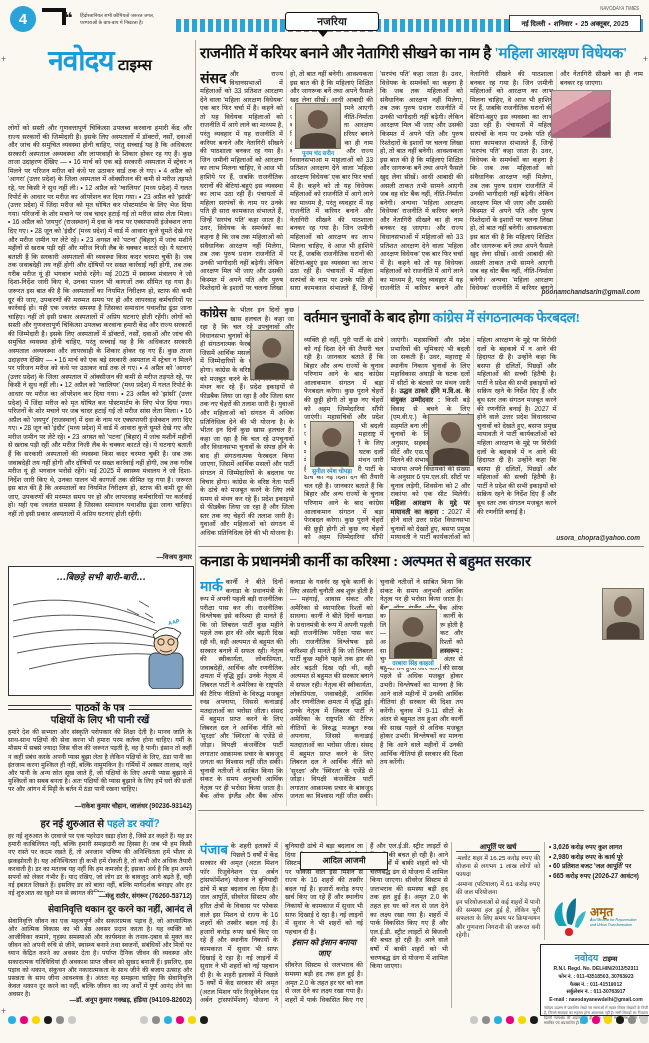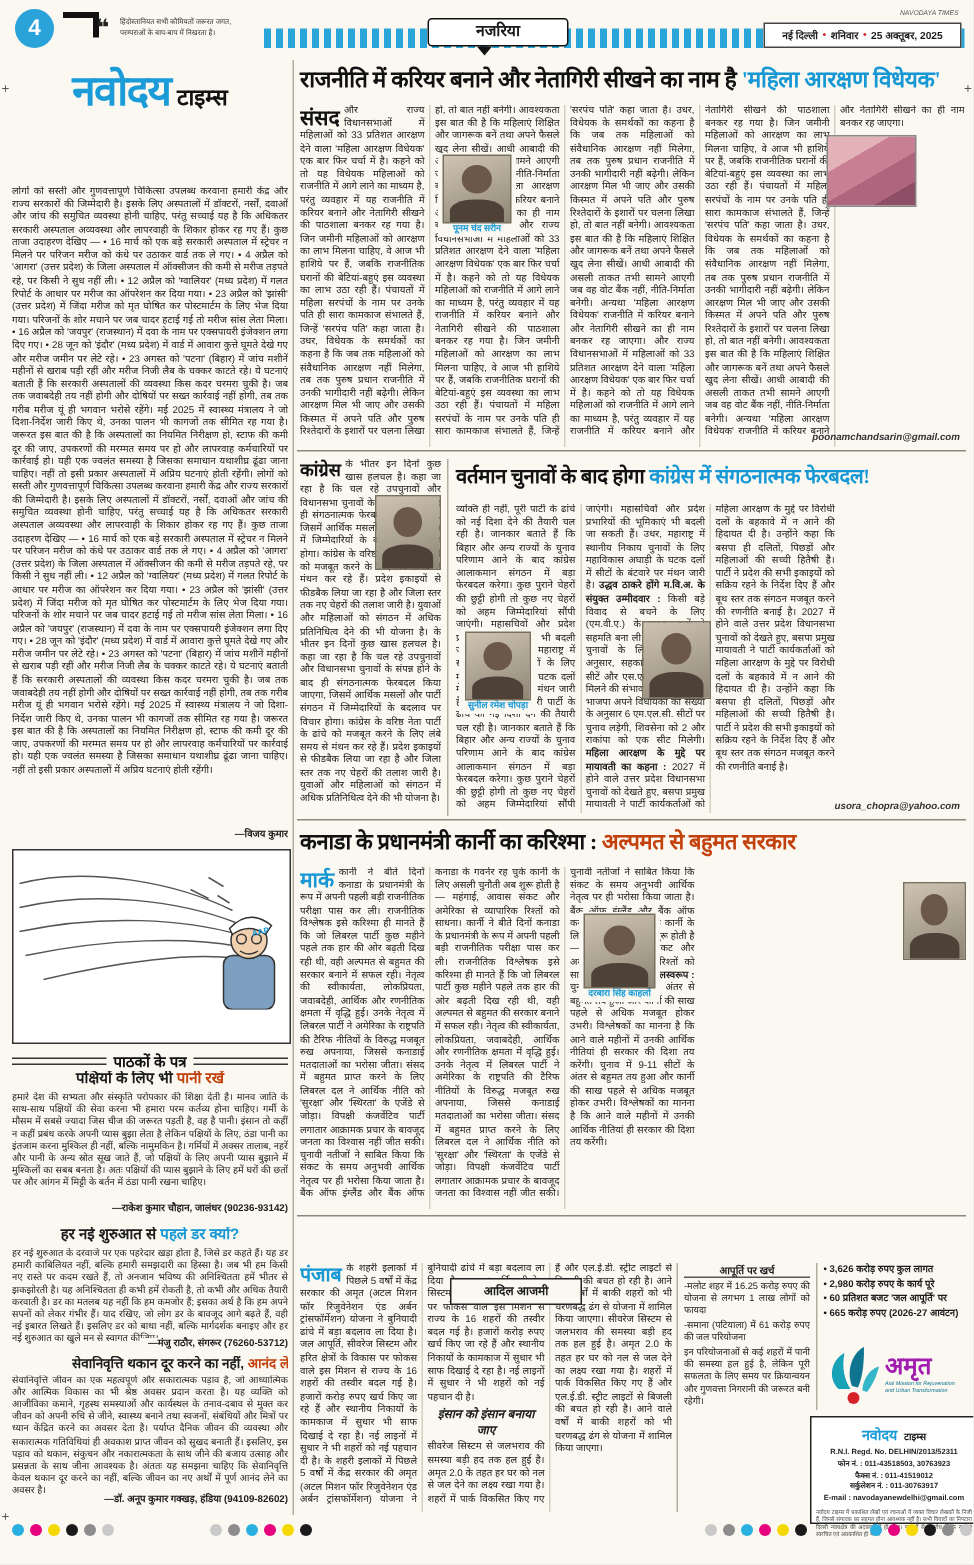--- a/index.html
+++ b/index.html
@@ -3,21 +3,21 @@
 <meta charset="utf-8">
 <style>
   html,body{margin:0;padding:0;background:#e8e6e0;}
   .page{position:relative;width:649px;height:1043px;margin:0 auto;background:#faf8f1;
         font-family:"Liberation Sans","DejaVu Sans",sans-serif;color:#1c1c1c;overflow:hidden;}
   .abs{position:absolute;}
   .just{text-align:justify;}
   .small{font-size:6.5px;line-height:1.32;}
   .tiny{font-size:6.3px;line-height:1.3;}
   .accent-blue{color:#1798d5;}
-  .accent-red{color:#c2410c;}
+  .accent-red{color:#0f172a;}
   .bold{font-weight:bold;}
   .nowrap{white-space:nowrap;}
   .headline{font-weight:bold;color:#111;letter-spacing:-0.2px;font-family:Liberation Serif, serif;}
   .cols5{column-count:5;column-gap:7px;column-rule:1px solid #d5cfc2;column-fill:auto;height:100%;overflow:hidden;}
   .cols4{column-count:4;column-gap:7px;column-rule:1px solid #d5cfc2;column-fill:auto;height:100%;overflow:hidden;}
   .cols3{column-count:3;column-gap:7px;column-rule:1px solid #d5cfc2;column-fill:auto;height:100%;overflow:hidden;}
   .dropword{float:left;font-weight:bold;font-size:14px;line-height:1;padding:1px 3px 1px 0;color:#111;}
   .dropword.blue{color:#1798d5;}
   .photo{position:relative;background:linear-gradient(160deg,#cfc4b2,#8f8676);border:1px solid #77705f;overflow:hidden;}
   .photo::before{content:"";position:absolute;left:50%;top:14%;width:46%;height:42%;transform:translateX(-50%);
@@ -101,20 +101,21 @@
 
   <div class="abs" style="left:8px;top:78px;width:184px;text-align:center;font-weight:bold;font-size:10.5px;line-height:1.55;color:#111;">
   </div>
 
   <div class="abs just small" style="left:8px;top:124px;width:184px;height:438px;overflow:hidden;">
     <span>लोगों को सस्ती और गुणवत्तापूर्ण चिकित्सा उपलब्ध करवाना हमारी केंद्र और राज्य सरकारों की जिम्मेदारी है। इसके लिए अस्पतालों में डॉक्टरों, नर्सों, दवाओं और जांच की समुचित व्यवस्था होनी चाहिए, परंतु सच्चाई यह है कि अधिकतर सरकारी अस्पताल अव्यवस्था और लापरवाही के शिकार होकर रह गए हैं। कुछ ताजा उदाहरण देखिए — • 16 मार्च को एक बड़े सरकारी अस्पताल में स्ट्रेचर न मिलने पर परिजन मरीज को कंधे पर उठाकर वार्ड तक ले गए। • 4 अप्रैल को 'आगरा' (उत्तर प्रदेश) के जिला अस्पताल में ऑक्सीजन की कमी से मरीज तड़पते रहे, पर किसी ने सुध नहीं ली। • 12 अप्रैल को 'ग्वालियर' (मध्य प्रदेश) में गलत रिपोर्ट के आधार पर मरीज का ऑपरेशन कर दिया गया। • 23 अप्रैल को 'झांसी' (उत्तर प्रदेश) में जिंदा मरीज को मृत घोषित कर पोस्टमार्टम के लिए भेज दिया गया। परिजनों के शोर मचाने पर जब चादर हटाई गई तो मरीज सांस लेता मिला। • 16 अप्रैल को 'जयपुर' (राजस्थान) में दवा के नाम पर एक्सपायरी इंजेक्शन लगा दिए गए। • 28 जून को 'इंदौर' (मध्य प्रदेश) में वार्ड में आवारा कुत्ते घूमते देखे गए और मरीज जमीन पर लेटे रहे। • 23 अगस्त को 'पटना' (बिहार) में जांच मशीनें महीनों से खराब पड़ी रहीं और मरीज निजी लैब के चक्कर काटते रहे। ये घटनाएं बताती हैं कि सरकारी अस्पतालों की व्यवस्था किस कदर चरमरा चुकी है। जब तक जवाबदेही तय नहीं होगी और दोषियों पर सख्त कार्रवाई नहीं होगी, तब तक गरीब मरीज यूं ही भगवान भरोसे रहेंगे। मई 2025 में स्वास्थ्य मंत्रालय ने जो दिशा-निर्देश जारी किए थे, उनका पालन भी कागजों तक सीमित रह गया है। जरूरत इस बात की है कि अस्पतालों का नियमित निरीक्षण हो, स्टाफ की कमी दूर की जाए, उपकरणों की मरम्मत समय पर हो और लापरवाह कर्मचारियों पर कार्रवाई हो। यही एक ज्वलंत समस्या है जिसका समाधान यथाशीघ्र ढूंढा जाना चाहिए। नहीं तो इसी प्रकार अस्पतालों में अप्रिय घटनाएं होती रहेंगी। लोगों को सस्ती और गुणवत्तापूर्ण चिकित्सा उपलब्ध करवाना हमारी केंद्र और राज्य सरकारों की जिम्मेदारी है। इसके लिए अस्पतालों में डॉक्टरों, नर्सों, दवाओं और जांच की समुचित व्यवस्था होनी चाहिए, परंतु सच्चाई यह है कि अधिकतर सरकारी अस्पताल अव्यवस्था और लापरवाही के शिकार होकर रह गए हैं। कुछ ताजा उदाहरण देखिए — • 16 मार्च को एक बड़े सरकारी अस्पताल में स्ट्रेचर न मिलने पर परिजन मरीज को कंधे पर उठाकर वार्ड तक ले गए। • 4 अप्रैल को 'आगरा' (उत्तर प्रदेश) के जिला अस्पताल में ऑक्सीजन की कमी से मरीज तड़पते रहे, पर किसी ने सुध नहीं ली। • 12 अप्रैल को 'ग्वालियर' (मध्य प्रदेश) में गलत रिपोर्ट के आधार पर मरीज का ऑपरेशन कर दिया गया। • 23 अप्रैल को 'झांसी' (उत्तर प्रदेश) में जिंदा मरीज को मृत घोषित कर पोस्टमार्टम के लिए भेज दिया गया। परिजनों के शोर मचाने पर जब चादर हटाई गई तो मरीज सांस लेता मिला। • 16 अप्रैल को 'जयपुर' (राजस्थान) में दवा के नाम पर एक्सपायरी इंजेक्शन लगा दिए गए। • 28 जून को 'इंदौर' (मध्य प्रदेश) में वार्ड में आवारा कुत्ते घूमते देखे गए और मरीज जमीन पर लेटे रहे। • 23 अगस्त को 'पटना' (बिहार) में जांच मशीनें महीनों से खराब पड़ी रहीं और मरीज निजी लैब के चक्कर काटते रहे। ये घटनाएं बताती हैं कि सरकारी अस्पतालों की व्यवस्था किस कदर चरमरा चुकी है। जब तक जवाबदेही तय नहीं होगी और दोषियों पर सख्त कार्रवाई नहीं होगी, तब तक गरीब मरीज यूं ही भगवान भरोसे रहेंगे। मई 2025 में स्वास्थ्य मंत्रालय ने जो दिशा-निर्देश जारी किए थे, उनका पालन भी कागजों तक सीमित रह गया है। जरूरत इस बात की है कि अस्पतालों का नियमित निरीक्षण हो, स्टाफ की कमी दूर की जाए, उपकरणों की मरम्मत समय पर हो और लापरवाह कर्मचारियों पर कार्रवाई हो। यही एक ज्वलंत समस्या है जिसका समाधान यथाशीघ्र ढूंढा जाना चाहिए। नहीं तो इसी प्रकार अस्पतालों में अप्रिय घटनाएं होती रहेंगी।</span>
     <span class="signoff">—विजय कुमार</span>
   </div>
 
   <div class="abs cartoonbox" style="left:8px;top:566px;width:184px;height:128px;">
+    <div class="cartooncaption">...बिछड़े सभी बारी-बारी...</div>
     <svg width="182" height="106" viewBox="0 0 182 106">
       <g stroke="#555" stroke-width="1" fill="none">
         <path d="M4,22 C50,10 110,22 146,40"></path>
         <path d="M4,38 C55,26 112,34 148,48"></path>
         <path d="M4,54 C60,42 115,46 150,56"></path>
         <path d="M8,70 C65,58 118,58 150,64"></path>
         <path d="M20,86 C70,74 120,68 148,72"></path>
         <path d="M130,18 l10,6 M118,26 l12,6 M136,30 l8,5"></path>
       </g>
       <g transform="translate(138,44)">
@@ -259,21 +260,21 @@
   </div>
 
   <div class="abs" style="left:549px;top:894px;width:94px;height:46px;display:flex;align-items:center;gap:3px;">
     <svg width="38" height="42" viewBox="0 0 38 42">
       <path d="M10,30 C2,22 6,10 14,6 C12,16 14,24 18,30 Z" fill="#17a2b8"></path>
       <path d="M19,28 C15,18 19,6 27,2 C27,14 26,22 23,29 Z" fill="#0e7490"></path>
       <path d="M26,31 C26,23 32,16 37,15 C35,23 32,28 29,32 Z" fill="#35b6c9"></path>
       <circle cx="20" cy="36" r="4" fill="#d6232a"></circle>
     </svg>
     <div>
-      <div style="font-size:16px;font-weight:bold;color:#a21caf;line-height:1;">अमृत</div>
+      <div style="font-size:12px;font-weight:bold;color:#a16207;line-height:1;">अमृत</div>
       <div style="font-size:3.6px;font-style:italic;color:#0e7490;line-height:1.3;">Atal Mission for Rejuvenation</div>
       <div style="font-size:3.6px;font-style:italic;color:#0e7490;line-height:1.3;">and Urban Transformation</div>
     </div>
   </div>
 
   <div class="abs contactbox" style="left:540px;top:944px;width:104px;height:66px;">
     <div>
       <span style="font-size:9.5px;font-weight:bold;color:#1b9cd8;">नवोदय</span>
       <span style="font-size:6.5px;font-weight:bold;color:#111;">टाइम्स</span>
     </div>

